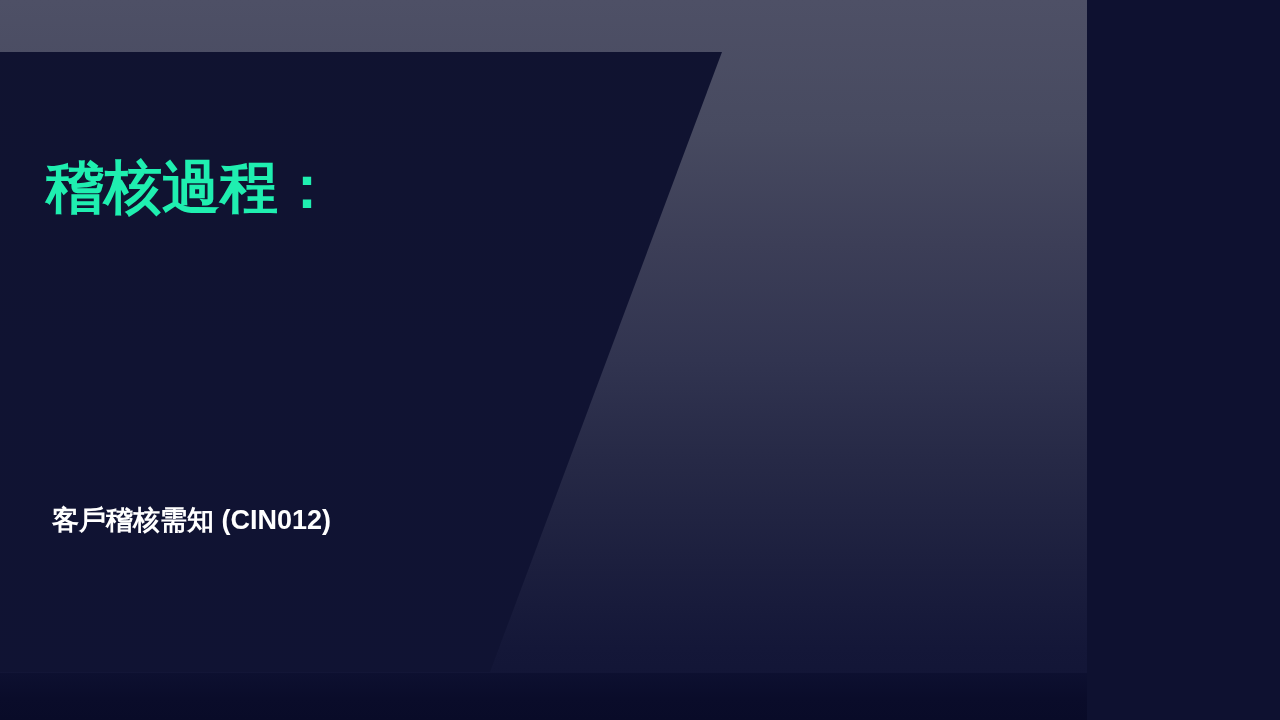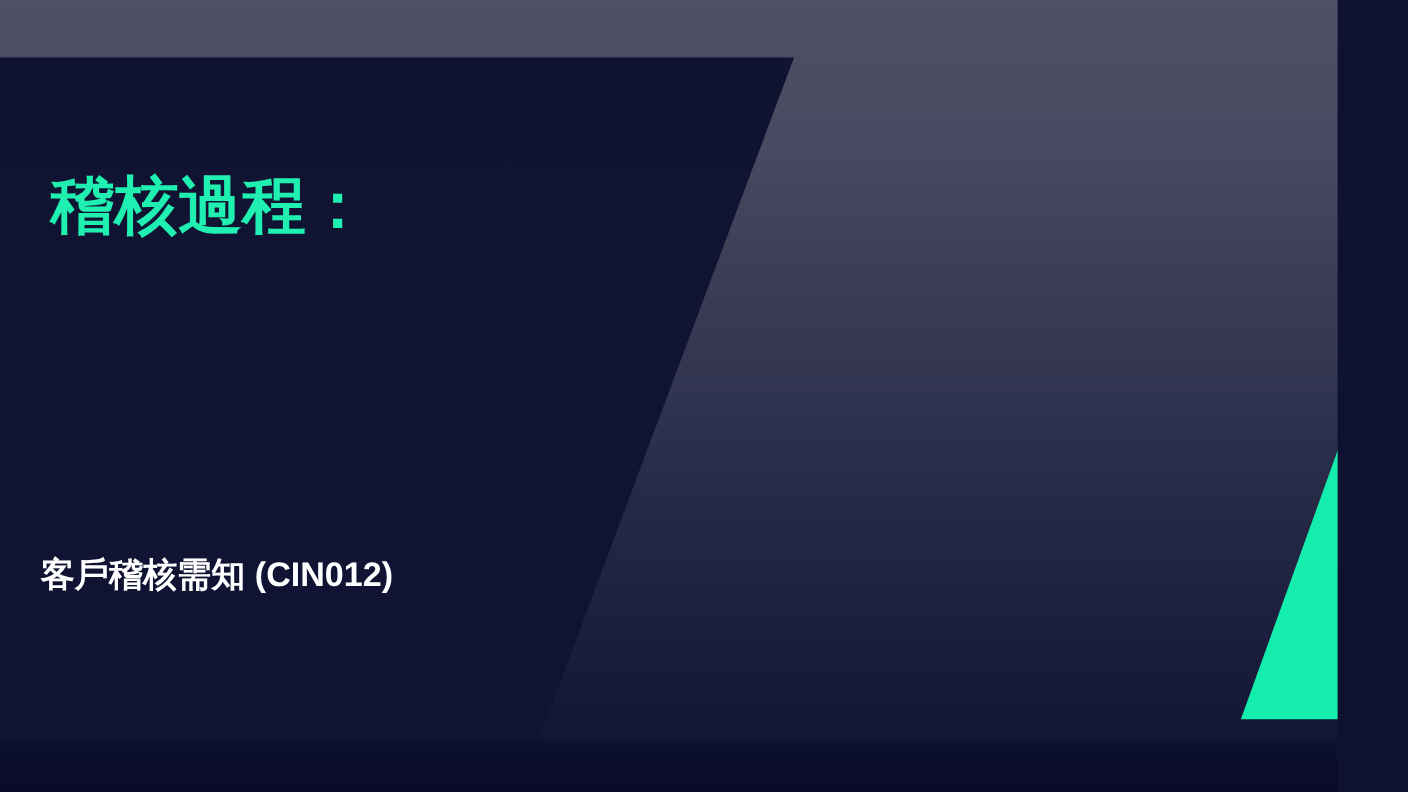--- a/index.html
+++ b/index.html
@@ -3,21 +3,21 @@
 <meta charset="utf-8">
 <title>Slide</title>
 <style>
   html, body {
     margin: 0;
     padding: 0;
     background: #0e1130;
   }
   #slide {
     position: relative;
-    width: 1216px;
+    width: 1087px;
     height: 720px;
     overflow: hidden;
     font-family: "Liberation Sans", "DejaVu Sans", sans-serif;
     background: #0e1130;
   }
 
   
   .bg-gradient {
     position: absolute;
     left: 0; top: 0;
@@ -61,24 +61,24 @@
     color: #1fefb0;
     font-size: 58px;
     font-weight: bold;
     line-height: 1.58;
     letter-spacing: 0px;
     white-space: nowrap;
     margin: 0;
   }
   .subtitle {
     position: absolute;
-    left: 37px;
+    left: 52px;
     top: 503px;
     color: #ffffff;
-    font-size: 31px;
+    font-size: 27px;
     font-weight: bold;
     line-height: 1.3;
     white-space: nowrap;
     margin: 0;
     text-align: center;
   }
 </style>
 </head>
 <body>
 

